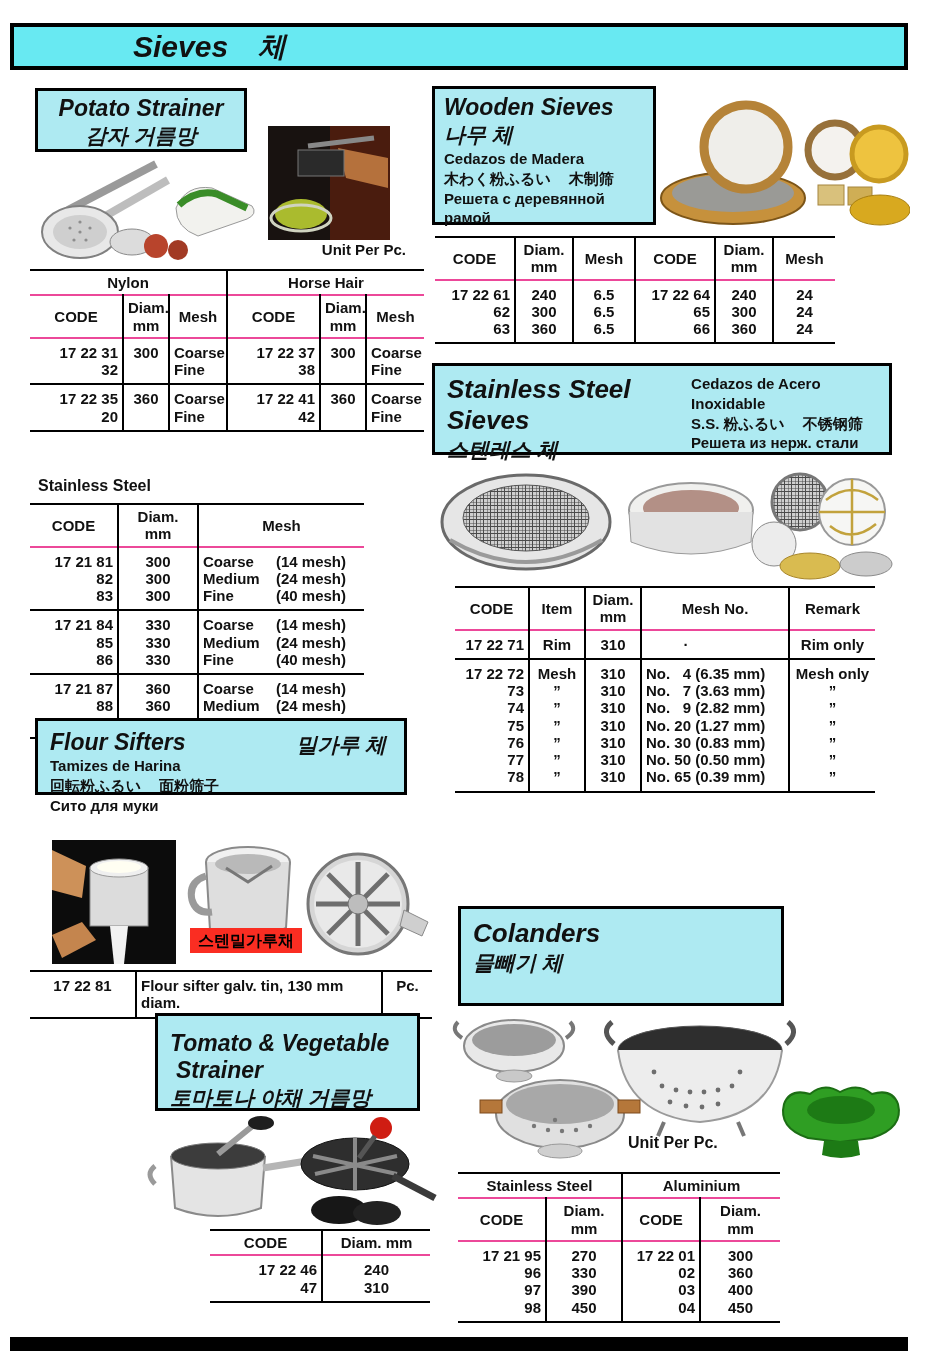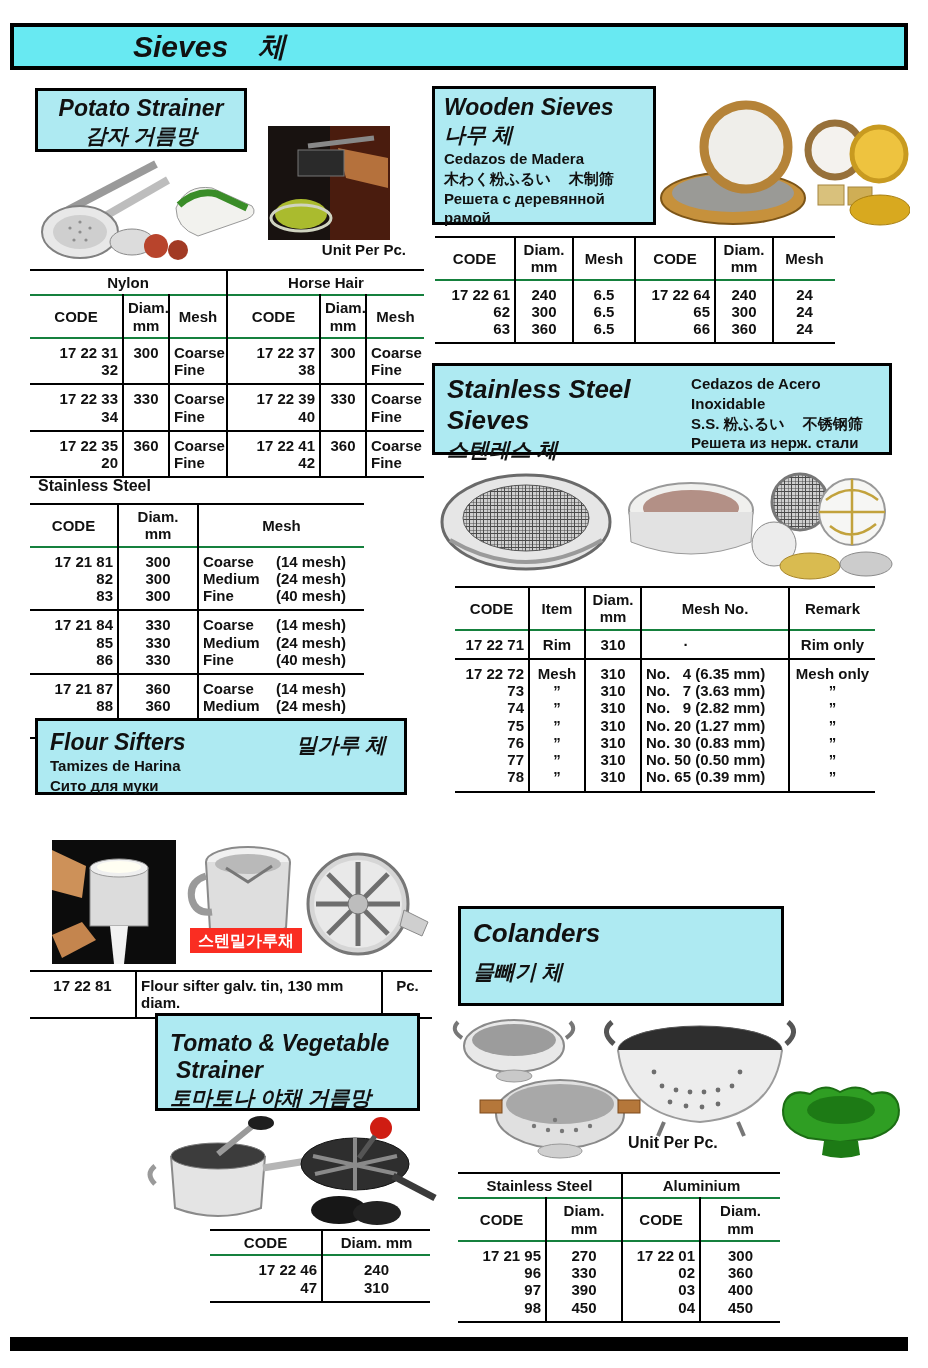--- a/index.html
+++ b/index.html
@@ -31,21 +31,21 @@
 
   .lbl{font:bold 15px "Liberation Sans",sans-serif}
   .unit-top{left:288px;top:241px;width:118px;text-align:right}
   .unit-bottom{left:628px;top:1134px;font-size:16px}
   .ss-label{left:38px;top:477px;font-size:16px}
 
   
   table.cat{border-collapse:collapse;table-layout:fixed;border-top:2px solid #000;border-bottom:2px solid #000}
   .cat th,.cat td{font-weight:bold;font-size:15px;line-height:1.15;padding:3px 4px;vertical-align:top;overflow:hidden}
   .cat th{text-align:center;vertical-align:middle}
-  .cat thead tr{border-bottom:2px solid #15803d}
+  .cat thead tr{border-bottom:2px solid #ec4899}
   .cat tbody tr+tr{border-top:2px solid #000}
   .cat th+th,.cat td+td{border-left:2px solid #000}
   .cat td.c-mesh-spec{border-left:none;text-align:left}
   .c-code{text-align:right;padding-right:13px}
   .c-codec{text-align:center}
   .c-num{text-align:center}
   .c-mesh{text-align:left;padding-left:5px}
   .c-mesh-name{text-align:left;padding-left:8px}
   .c-item{text-align:center}
   .c-meshno{text-align:left;padding-left:5px}
@@ -66,21 +66,21 @@
   .fig{display:block}
   .potato-fig{left:26px;top:148px}
   .potato-photo{left:268px;top:126px}
   .wooden-fig{left:658px;top:92px}
   .ss-fig{left:438px;top:460px}
   .flour-photo{left:52px;top:840px}
   .flour-fig2{left:186px;top:842px}
   .flour-fig3{left:300px;top:848px}
   .tomato-fig{left:143px;top:1116px}
   .colander-fig{left:442px;top:1008px}
-  .red-label{left:190px;top:928px;width:112px;height:25px;background:#fa2d22;color:#ffffff;
+  .red-label{left:190px;top:928px;width:112px;height:25px;background:#fa2d22;color:#000000;
              font:bold 16px "Liberation Sans",sans-serif;text-align:center;line-height:25px}
 
   .bottom-bar{left:10px;top:1337px;width:898px;height:14px;background:#000}
 </style>
 </head>
 <body>
 
 <div id="page">
 
   <div class="abs titlebar">
@@ -182,44 +182,20 @@
           <td class="c-mesh">
             <div>Coarse</div>
             <div>Fine</div>
           </td>
           <td class="c-code">
             <div>17 22 37</div>
             <div>38</div>
           </td>
           <td class="c-num">
             <div>300</div>
-          </td>
-          <td class="c-mesh">
-            <div>Coarse</div>
-            <div>Fine</div>
-          </td>
-        </tr>
-        <tr>
-          <td class="c-code">
-            <div>17 22 33</div>
-            <div>34</div>
-          </td>
-          <td class="c-num">
-            <div>330</div>
-          </td>
-          <td class="c-mesh">
-            <div>Coarse</div>
-            <div>Fine</div>
-          </td>
-          <td class="c-code">
-            <div>17 22 39</div>
-            <div>40</div>
-          </td>
-          <td class="c-num">
-            <div>330</div>
           </td>
           <td class="c-mesh">
             <div>Coarse</div>
             <div>Fine</div>
           </td>
         </tr>
         <tr>
           <td class="c-code">
             <div>17 22 35</div>
             <div>20</div>
@@ -562,20 +538,24 @@
             <div>”</div>
           </td>
         </tr>
       </tbody>
     </table>
 
   <div class="abs cyanbox flour-box">
     <div class="bx-en">Flour Sifters</div>
     <div class="bx-ko" style="position:absolute;right:18px;top:10px">밀가루 체</div>
     <div class="bx-sm">Tamizes de Harina</div>
+    <div class="bx-sm jpcn">
+      <span>回転粉ふるい</span>
+      <span>面粉筛子</span>
+    </div>
     <div class="bx-sm">Сито для муки</div>
   </div>
 
   <div class="abs flour-photo">
     <svg class="fig" width="124" height="124" viewBox="0 0 124 124">
       <rect width="124" height="124" fill="#0c0c0c"></rect>
       <polygon points="0,10 34,26 30,58 0,50" fill="#cd9159"></polygon>
       <polygon points="0,95 30,82 44,100 10,118" fill="#c4854e"></polygon>
       <rect x="38" y="28" width="58" height="58" fill="#dcdcdc" stroke="#8a8a8a"></rect>
       <ellipse cx="67" cy="28" rx="29" ry="9" fill="#efefef" stroke="#999"></ellipse>
@@ -681,21 +661,21 @@
             <div>240</div>
             <div>310</div>
           </td>
         </tr>
       </tbody>
     </table>
 
   <div class="abs cyanbox colander-box">
     <div style="width:140px">
       <div class="bx-en-lg">Colanders</div>
-      <div class="bx-ko" style="margin-top:9px">믈빼기 체</div>
+      <div class="bx-ko" style="margin-top:0">믈빼기 체</div>
     </div>
   </div>
 
   <div class="abs colander-fig">
     <svg class="fig" width="472" height="158" viewBox="0 0 472 158">
       <ellipse cx="72" cy="38" rx="50" ry="26" fill="#e8e8e8" stroke="#8a8a8a" stroke-width="2"></ellipse>
       <ellipse cx="72" cy="32" rx="42" ry="16" fill="#9c9c9c"></ellipse>
       <path d="M20 30 Q8 22 16 14 M124 30 Q136 22 128 14" stroke="#777" stroke-width="4" fill="none"></path>
       <ellipse cx="72" cy="68" rx="18" ry="6" fill="#c9c9c9" stroke="#999"></ellipse>
       <ellipse cx="258" cy="42" rx="82" ry="24" fill="#2e2e2e" stroke="#555"></ellipse>

